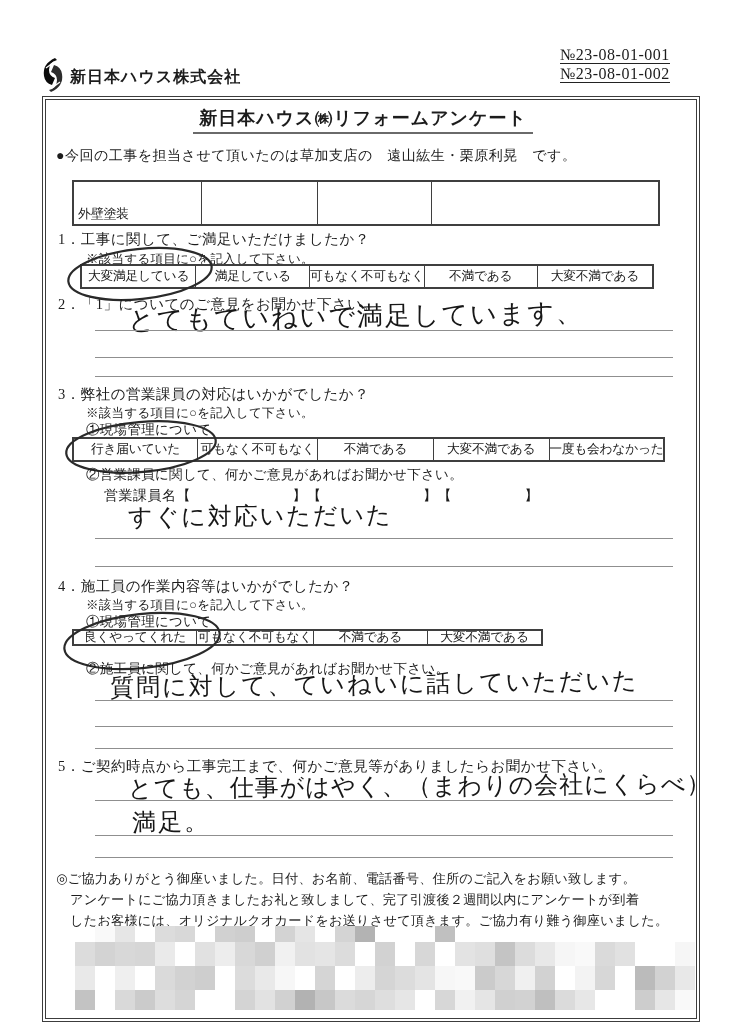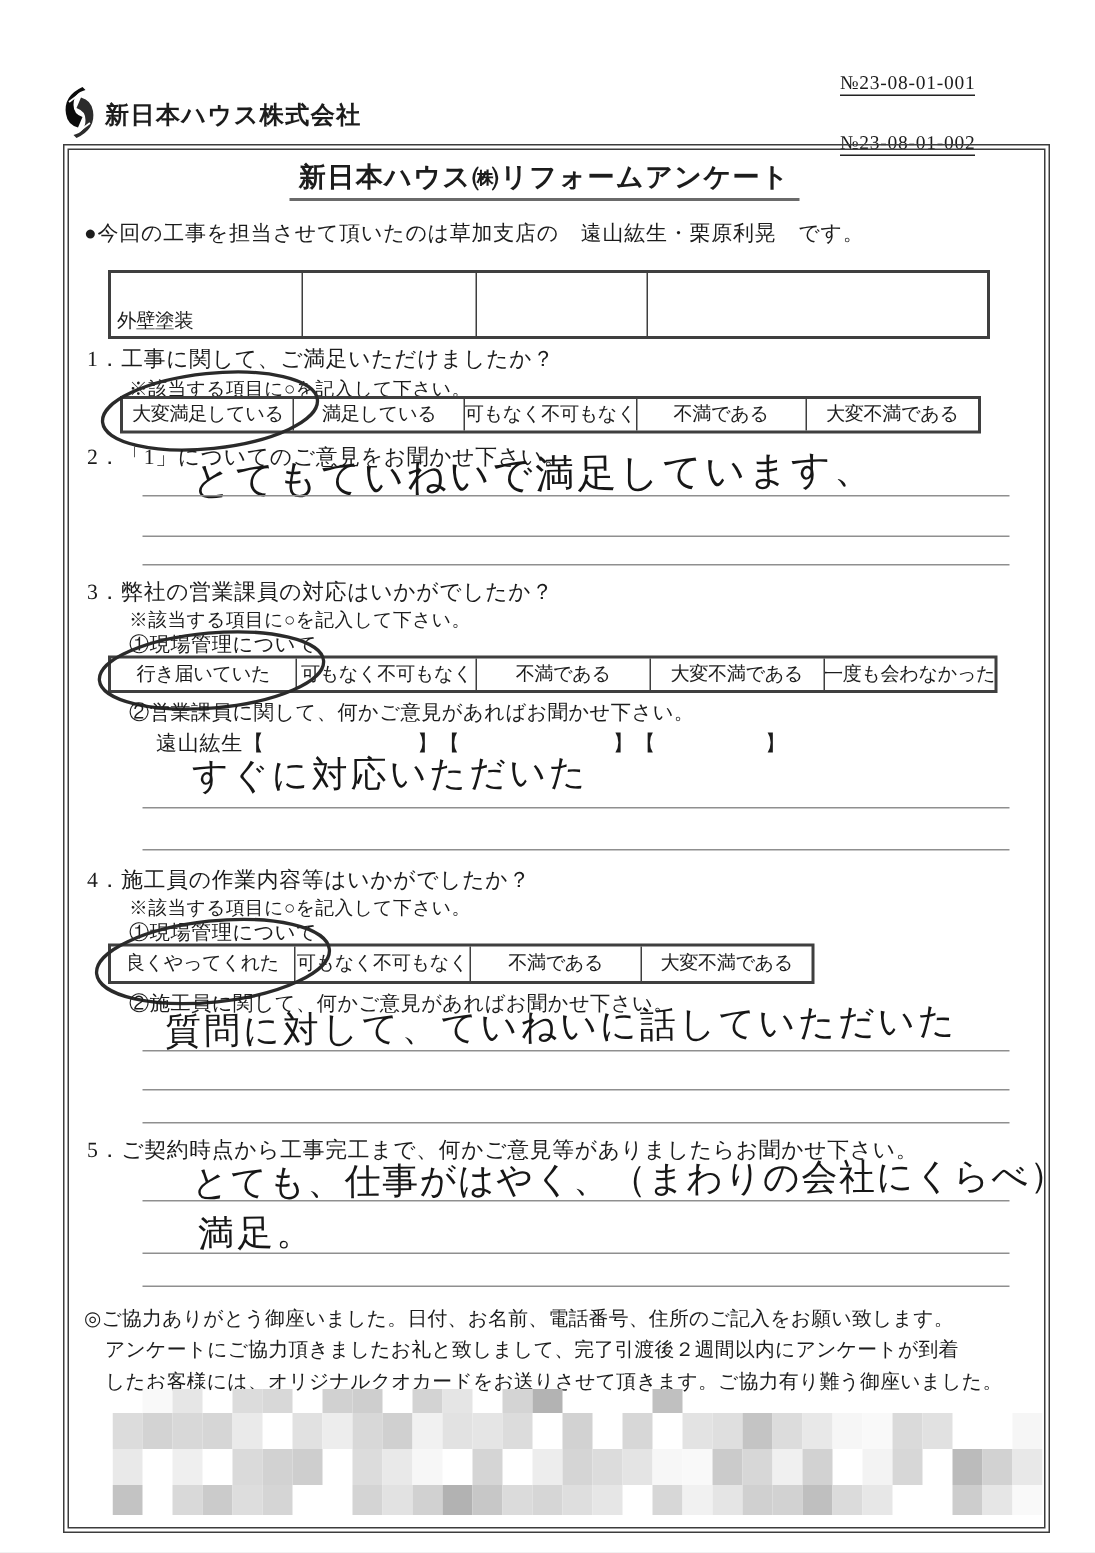--- a/index.html
+++ b/index.html
@@ -7,22 +7,22 @@
     position:relative;
     width:730px;height:1035px;
     background:#ffffff;
     font-family:"Liberation Serif","DejaVu Serif",serif;
     color:#1c1c1c;
     overflow:hidden;
   }
   .abs{position:absolute;}
   .sans{font-family:"Liberation Sans","DejaVu Sans",sans-serif;}
   .docnum{
-    font-size:13px;line-height:16px;letter-spacing:.5px;
-    border-bottom:1.2px solid #222;display:inline-block;margin-bottom:22px;
+    font-size:16px;line-height:16px;letter-spacing:.5px;
+    border-bottom:1.2px solid #222;display:inline-block;margin-bottom:1px;
   }
   .main-box{
     left:42px;top:96px;width:650px;height:918px;
     border:4px double #3c3c3c;background:transparent;
   }
   .title-wrap{left:42px;top:106px;width:642px;text-align:center;}
   .title{
     display:inline-block;font-size:18px;font-weight:600;letter-spacing:1px;
     border-bottom:2px solid #6a6a6a;padding:0 6px 2px 6px;
   }
@@ -109,29 +109,29 @@
     <div class="cell" style="width:121px">可もなく不可もなく</div>
     <div class="cell" style="width:116px">不満である</div>
     <div class="cell" style="width:117px">大変不満である</div>
     <div class="cell" style="width:114px">一度も会わなかった</div>
 
   </div>
   <svg class="abs circle-svg" style="left:56px;top:414px" width="170" height="62" viewBox="0 0 170 62">
     <ellipse cx="85" cy="33" rx="75" ry="25" fill="none" stroke="#2a2a2a" stroke-width="2.2" transform="rotate(-5 85 33)"></ellipse>
   </svg>
   <div class="abs qsub" style="left:86px;top:466px">②営業課員に関して、何かご意見があればお聞かせ下さい。</div>
-  <div class="abs staff" style="left:104px;top:487px">遠山紘生【　　　　　　　】【　　　　　　　】【　　　　　】</div>
+  <div class="abs staff" style="left:104px;top:487px">営業課員名【　　　　　　　】【　　　　　　　】【　　　　　】</div>
   <div class="abs hand" style="left:128px;top:500px;font-size:24px;transform:rotate(-0.5deg)">すぐに対応いただいた</div>
   <div class="abs ruled" style="left:95px;top:538px;width:578px"></div>
   <div class="abs ruled" style="left:95px;top:566px;width:578px"></div>
 
   <div class="abs qlabel" style="left:58px;top:577px">4．施工員の作業内容等はいかがでしたか？</div>
   <div class="abs qnote" style="left:86px;top:597px">※該当する項目に○を記入して下さい。</div>
   <div class="abs qsub" style="left:86px;top:613px">①現場管理について</div>
-  <div class="abs tbl" style="left:72px;top:629px;width:471px;height:27px">
+  <div class="abs tbl" style="left:72px;top:629px;width:471px;height:17px">
     <div class="cell" style="width:124px">良くやってくれた</div>
     <div class="cell" style="width:118px">可もなく不可もなく</div>
     <div class="cell" style="width:115px">不満である</div>
     <div class="cell" style="width:114px">大変不満である</div>
   </div>
   <svg class="abs circle-svg" style="left:54px;top:606px" width="176" height="66" viewBox="0 0 176 66">
     <ellipse cx="88" cy="35" rx="78" ry="27" fill="none" stroke="#2a2a2a" stroke-width="2.2" transform="rotate(-6 88 35)"></ellipse>
   </svg>
   <div class="abs qsub" style="left:86px;top:660px">②施工員に関して、何かご意見があればお聞かせ下さい。</div>
   <div class="abs hand" style="left:110px;top:668px;font-size:24px;transform:rotate(-0.8deg)">質問に対して、ていねいに話していただいた</div>

